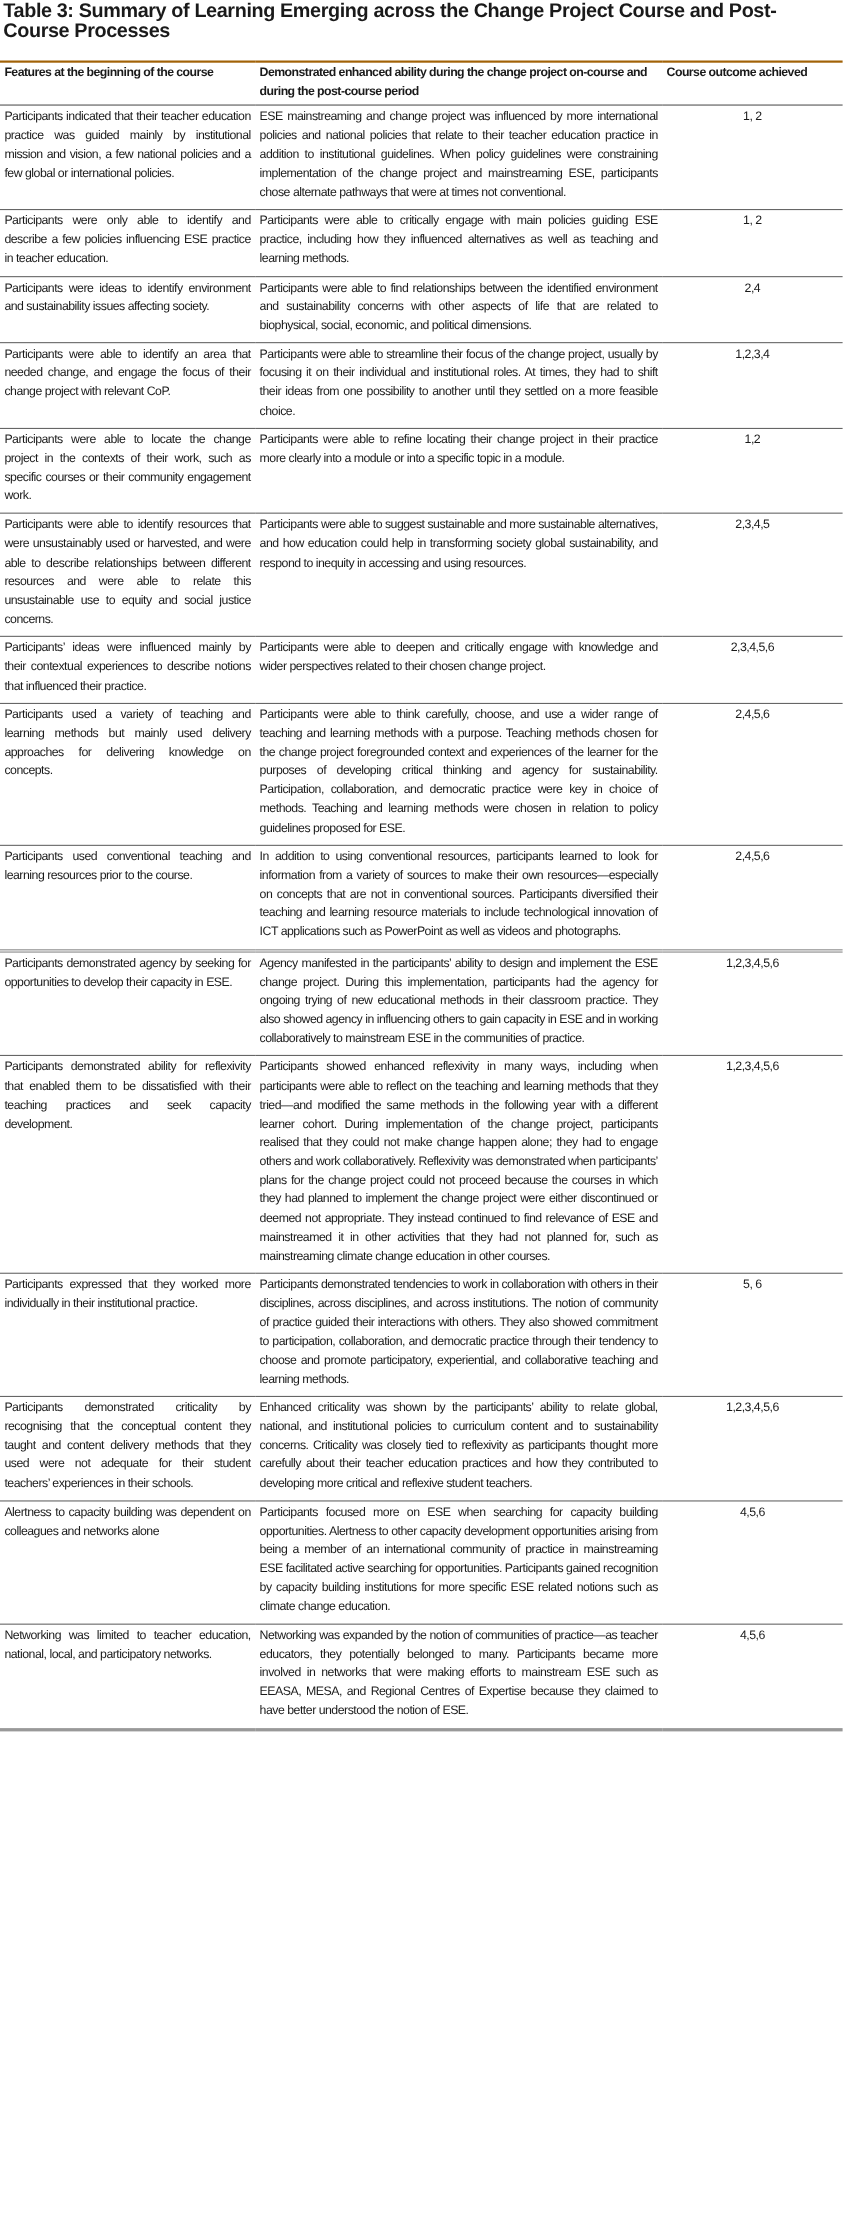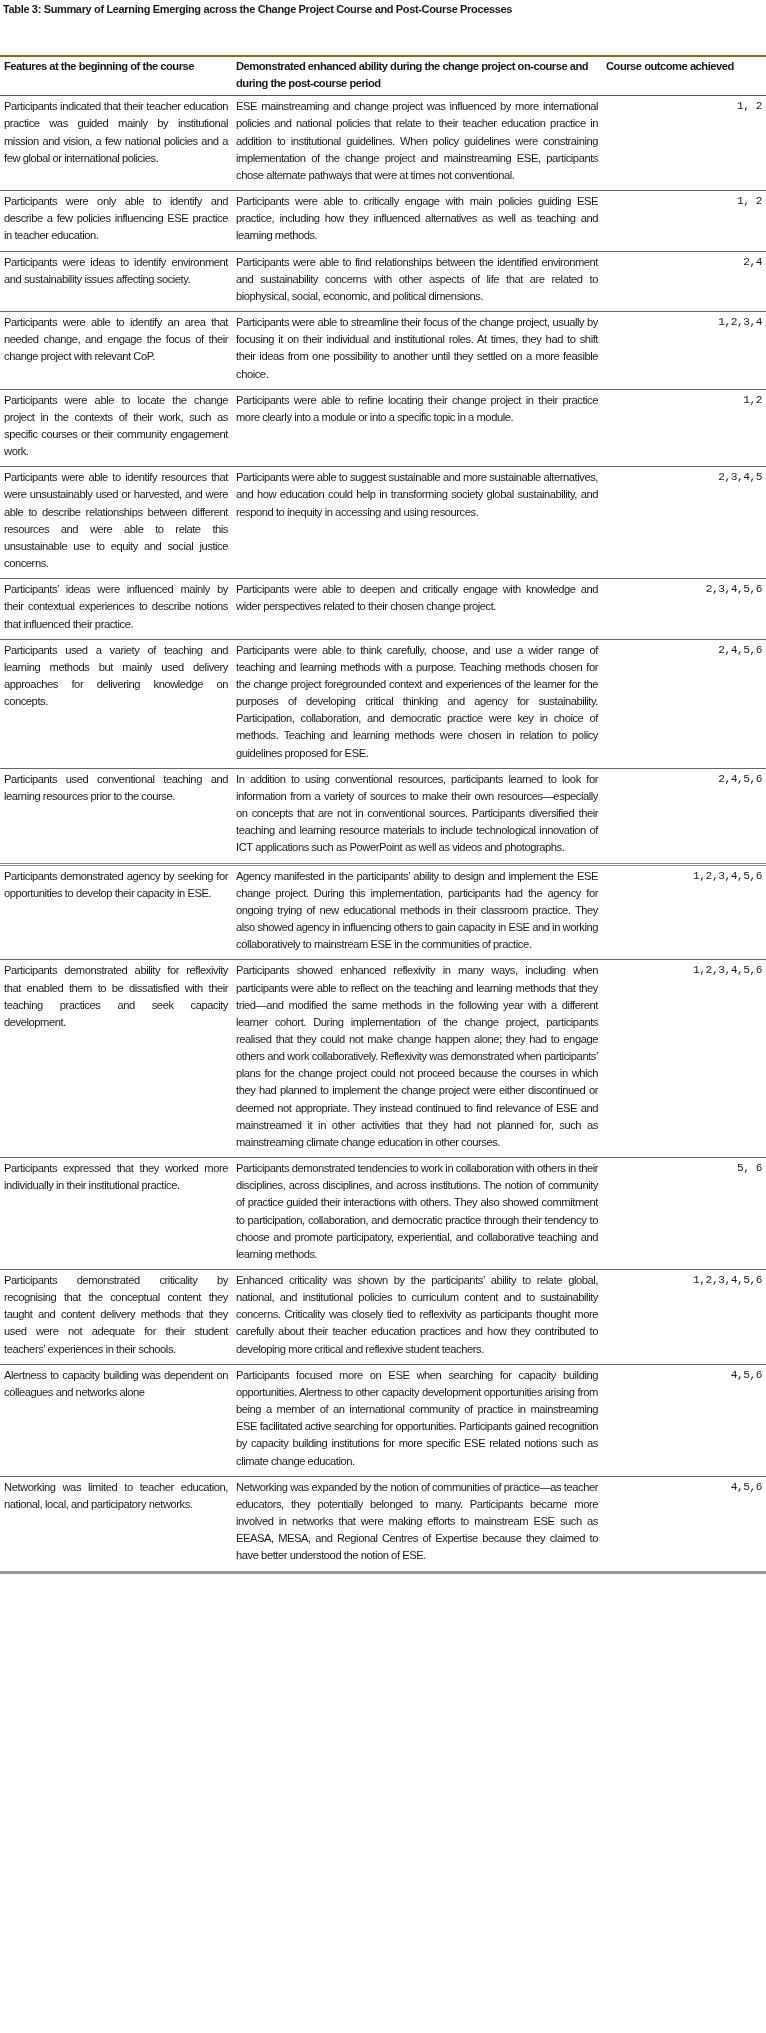--- a/index.html
+++ b/index.html
@@ -15,21 +15,21 @@
       color: #1a1a1a;
       position: relative;
     }
     .title {
       position: absolute;
       left: 3px;
       top: 0px;
       width: 740px;
       font-family: "Liberation Sans", sans-serif;
       font-weight: bold;
-      font-size: 11px;
+      font-size: 18px;
       line-height: 19px;
       letter-spacing: -0.35px;
       color: #1a1a1a;
       margin: 0;
     }
     table.summary {
       position: absolute;
       left: 0;
       top: 55px;
       width: 766px;
@@ -65,23 +65,22 @@
     table.summary tbody tr.double-rule {
       border-bottom: 3px double #888888;
     }
     table.summary tbody tr.last-row {
       border-bottom: 3px solid #999999;
     }
     td.feature, td.ability {
       text-align: justify;
     }
     td.outcome {
-      text-align: right;
+      text-align: center;
       padding-left: 6px;
-      font-family: Liberation Mono, monospace;
     }
   </style>
 </head>
 <body>
 
 <h1 class="title">Table 3: Summary of Learning Emerging across the Change Project Course and Post-Course Processes</h1>
 
 <table class="summary">
   <colgroup>
     <col class="c1">

